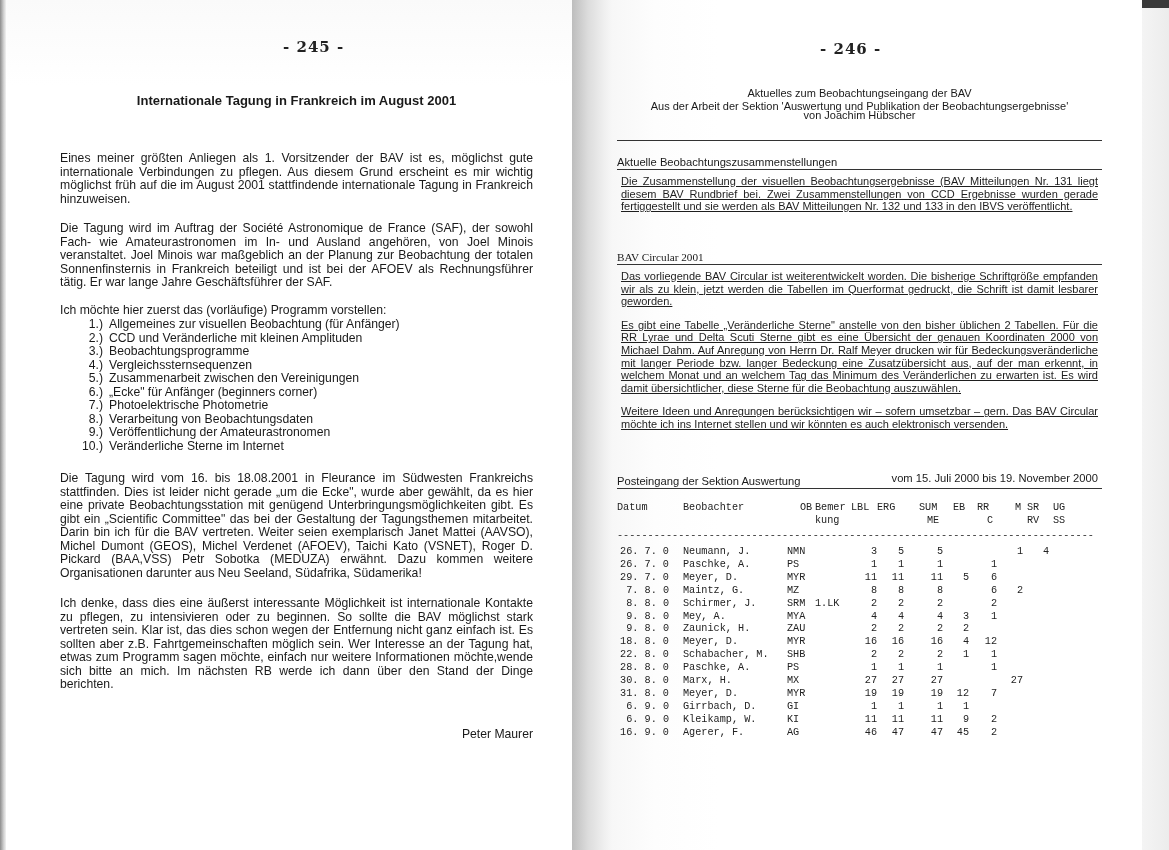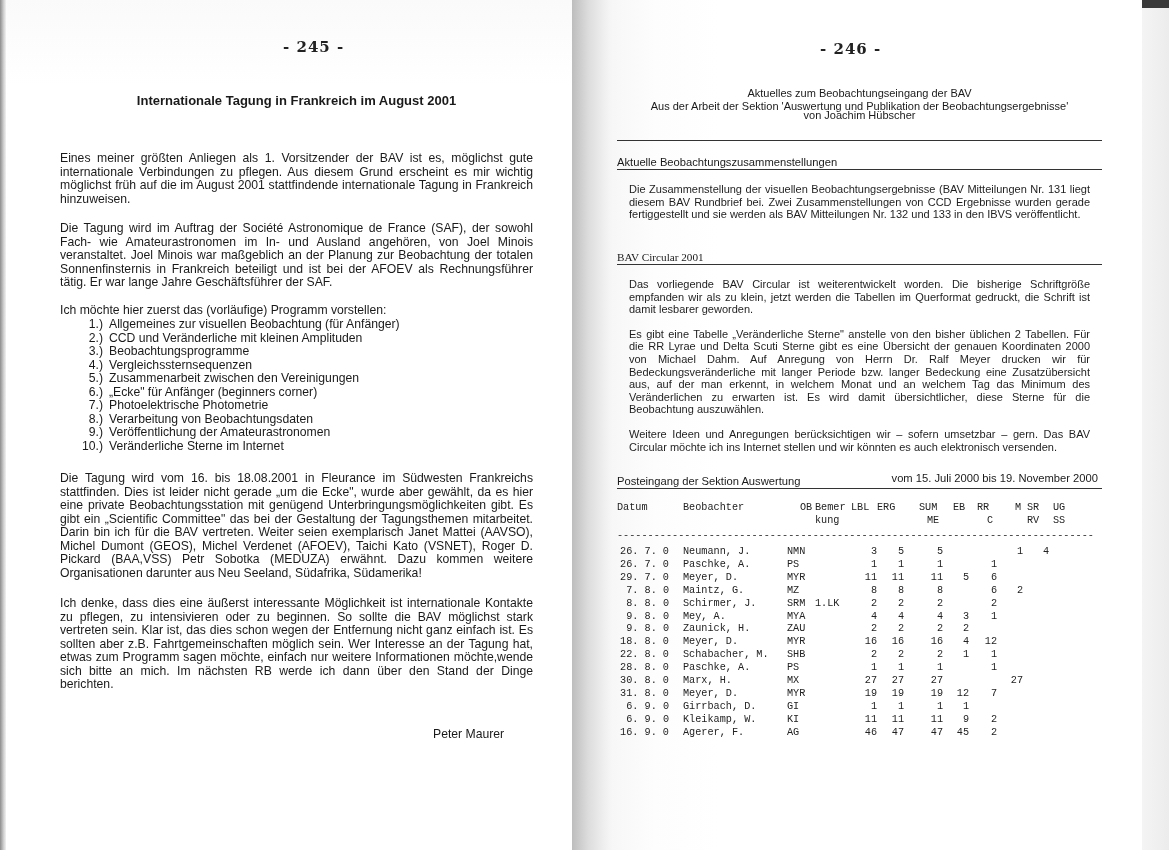--- a/index.html
+++ b/index.html
@@ -42,21 +42,21 @@
   .title {
     position:absolute; font-weight:bold; font-size:13px; text-align:center;
   }
   ol.prog { position:absolute; list-style:none; margin:0; padding:0; font-size:12.2px; line-height:13.5px; }
   ol.prog li { display:flex; }
   ol.prog .num { width:24px; text-align:right; padding-right:6px; }
   .section-head {
     position:absolute; font-size:11.2px; border-bottom:1px solid #333; padding-bottom:1px;
   }
   .rtext { position:absolute; font-size:11px; line-height:12.6px; text-align:justify; color:#1e1e1e; }
-  .rtext p { margin:12px; }
+  .rtext p { margin:4px;text-decoration:underline; }
   .center { position:absolute; font-size:11px; text-align:center; line-height:13px; }
   .hr { position:absolute; height:1px; background:#333; }
   .mono { font-family:"Liberation Mono", monospace; font-size:10.2px; color:#222; }
   .tbl { position:absolute; left:617px; top:502px; }
   .trow { position:absolute; left:0; white-space:pre; height:13px; }
   .cell { position:absolute; top:0; }
 </style>
 </head>
 <body>
 
@@ -122,21 +122,21 @@
       <span>Veränderliche Sterne im Internet</span>
     </li>
 </ol>
 
 <div class="text" style="left:60px; top:472px; width:473px;">
   <p>Die Tagung wird vom 16. bis 18.08.2001 in Fleurance im Südwesten Frankreichs stattfinden. Dies ist leider nicht gerade „um die Ecke", wurde aber gewählt, da es hier eine private Beobachtungsstation mit genügend Unterbringungsmöglichkeiten gibt. Es gibt ein „Scientific Committee" das bei der Gestaltung der Tagungsthemen mitarbeitet. Darin bin ich für die BAV vertreten. Weiter seien exemplarisch Janet Mattei (AAVSO), Michel Dumont (GEOS), Michel Verdenet (AFOEV), Taichi Kato (VSNET), Roger D. Pickard (BAA,VSS) Petr Sobotka (MEDUZA) erwähnt. Dazu kommen weitere Organisationen darunter aus Neu Seeland, Südafrika, Südamerika!</p>
 </div>
 <div class="text" style="left:60px; top:597px; width:473px;">
   <p>Ich denke, dass dies eine äußerst interessante Möglichkeit ist internationale Kontakte zu pflegen, zu intensivieren oder zu beginnen. So sollte die BAV möglichst stark vertreten sein. Klar ist, das dies schon wegen der Entfernung nicht ganz einfach ist. Es sollten aber z.B. Fahrtgemeinschaften möglich sein. Wer Interesse an der Tagung hat, etwas zum Programm sagen möchte, einfach nur weitere Informationen möchte,wende sich bitte an mich. Im nächsten RB werde ich dann über den Stand der Dinge berichten.</p>
 </div>
-<div class="text" style="left:433px; top:728px; width:100px; text-align:left;">Peter Maurer</div>
+<div class="text" style="left:433px; top:728px; width:100px; text-align:right;">Peter Maurer</div>
 
 <div class="page-num" style="left:820px; top:40px;">- 246 -</div>
 <div class="center" style="left:617px; top:87px; width:485px;">
   <div>Aktuelles zum Beobachtungseingang der BAV</div>
   <div>Aus der Arbeit der Sektion 'Auswertung und Publikation der Beobachtungsergebnisse'</div>
 </div>
 <div class="center" style="left:617px; top:109px; width:485px;">von Joachim Hübscher</div>
 <div class="hr" style="left:617px; top:140px; width:485px;"></div>
 
 <div class="section-head" style="left:617px; top:156px; width:485px;">Aktuelle Beobachtungszusammenstellungen</div>

